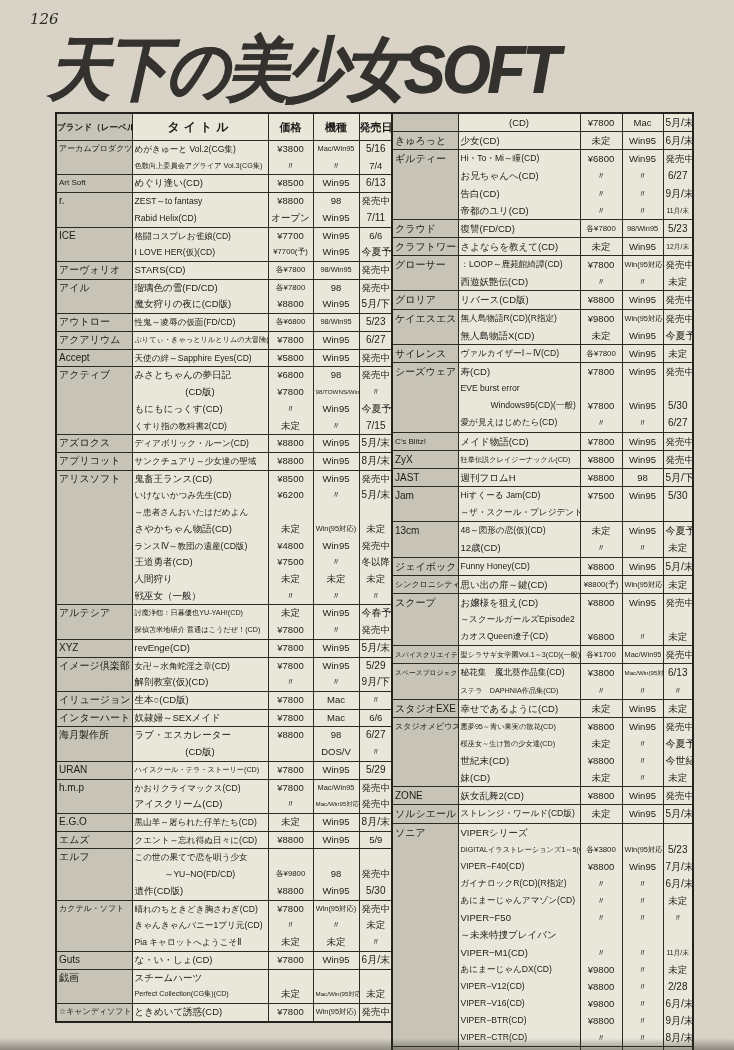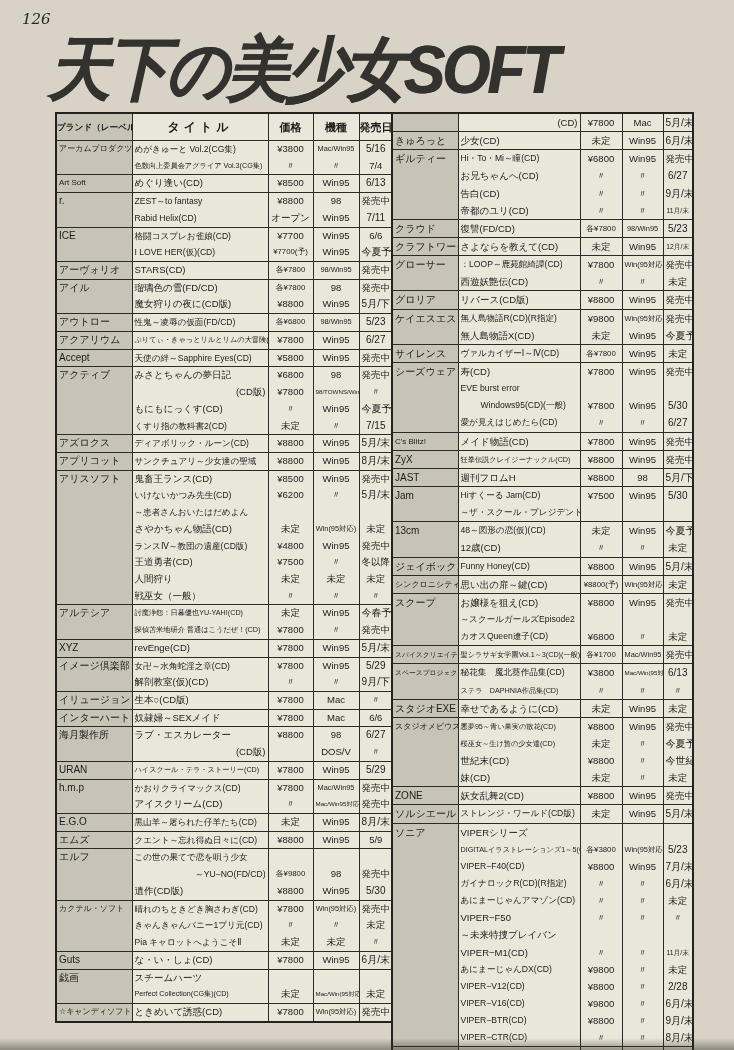--- a/index.html
+++ b/index.html
@@ -8,21 +8,21 @@
     background:var(--paper,#d8d3c6);
     font-family:"Liberation Sans","DejaVu Sans",sans-serif;
     color:#1c1b18;
   }
   .sheet::after{
     content:"";position:absolute;left:0;right:0;bottom:0;height:12px;
     background:linear-gradient(to bottom,rgba(50,45,38,0),rgba(50,45,38,.45));
     pointer-events:none;
   }
   .pageno{
-    position:absolute;top:10px;left:22px;
+    position:absolute;top:10px;left:30px;
     font-family:"DejaVu Serif","Liberation Serif",serif;
     font-style:italic;font-size:15px;color:#2a2925;
   }
   .main-title{
     position:absolute;top:22px;left:48px;width:660px;
     font-size:62px;font-weight:bold;font-style:italic;
     letter-spacing:-3px;color:#33322e;white-space:nowrap;
     transform:scale(1.0,1.12);transform-origin:left top;
     text-shadow:1px 0 #33322e;
   }
@@ -39,22 +39,22 @@
     font-size:9.5px;white-space:nowrap;overflow:hidden;
     padding:0 2px;
   }
   td.bcol{background:var(--brandbg,#c7c3b6);}
   .brand{font-size:10px;}
   .brand.b8{font-size:8px;}
   .brand.bsm{font-size:6.8px;}
   .ctr{text-align:center;}
   .sm{font-size:7.2px;}
   .sm2{font-size:8.6px;}
-  .ar{text-align:right;}
-  .ind{padding-left:22px;}
+  .ar{text-align:center;}
+  .ind{padding-left:32px;}
   .psm{font-size:7.8px;}
   .xs{font-size:7.4px;}
   .xxs{font-size:6.2px;}
   .dsm{font-size:10px;}
   .dxs{font-size:6.8px;}
   tr.hdr td{height:26px;background:var(--cellbg,#e9e6da);}
   tr.hdr .hcell{
     height:26px;line-height:26px;text-align:center;font-weight:bold;
     font-size:11px;white-space:nowrap;overflow:hidden;
   }

